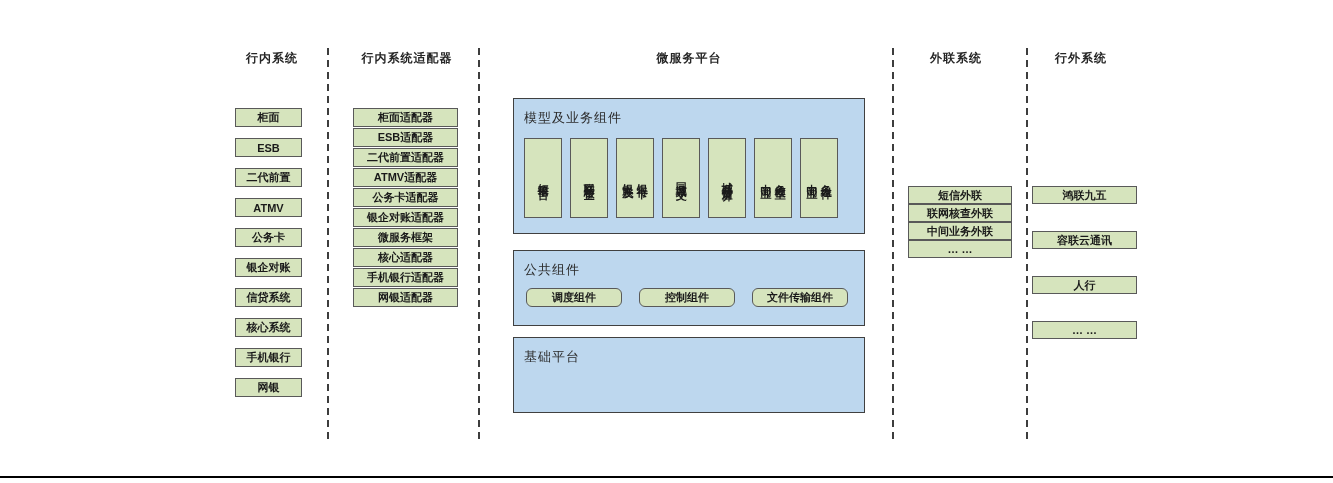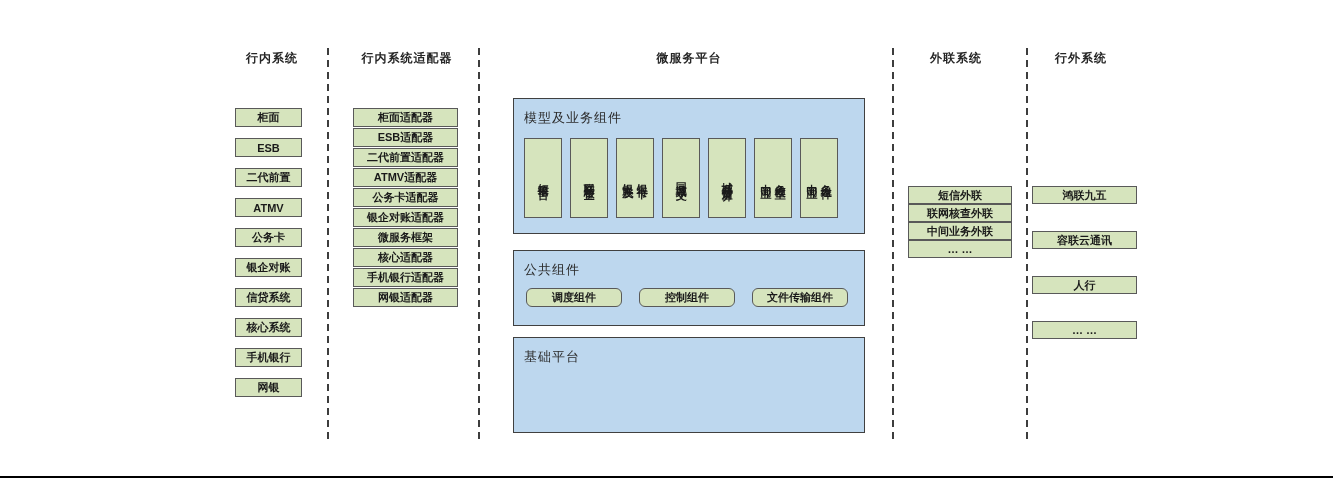--- a/index.html
+++ b/index.html
@@ -35,21 +35,21 @@
   #outreach-items{left:908px;top:186px;width:104px;}
   #external-items{left:1032px;top:186px;width:105px;gap:27px;}
   #outreach-items .box,#external-items .box{height:18px;}
 
   .panel{
     position:absolute;left:513px;width:352px;box-sizing:border-box;
     background:#bdd7ee;border:1px solid #404040;
   }
   #panel-model{top:98px;height:136px;}
   #panel-common{top:250px;height:76px;text-align:center;}
-  #panel-base{top:337px;height:96px;}
+  #panel-base{top:337px;height:76px;}
   .panel-title{position:absolute;left:10px;top:10px;font-size:13px;color:#2b2b2b;letter-spacing:1px;}
   #model-items{position:absolute;left:10px;top:39px;display:flex;gap:8px;}
   .vbox{
     width:38px;height:80px;
     writing-mode:vertical-lr;text-orientation:upright;
     white-space:pre;letter-spacing:2px;line-height:1.3;font-size:11px;
   }
   #common-items,#base-items{
     position:absolute;left:12px;right:16px;top:37px;
     display:flex;justify-content:space-between;

